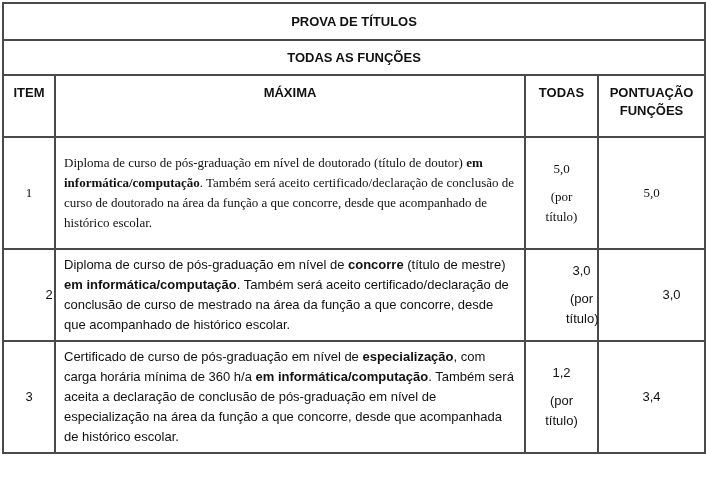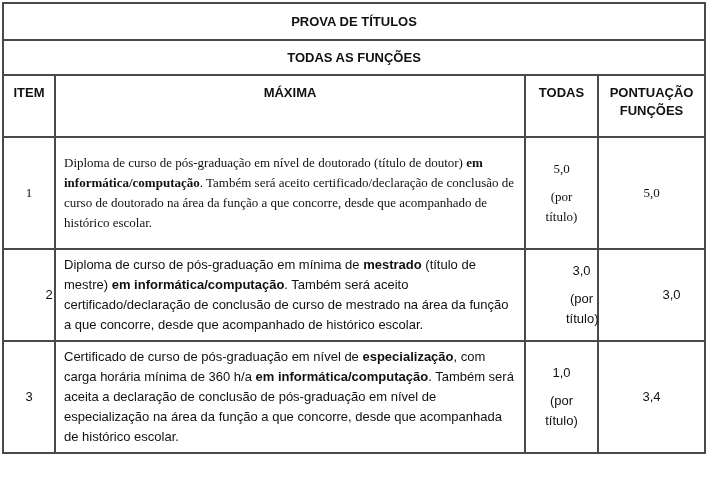--- a/index.html
+++ b/index.html
@@ -68,38 +68,38 @@
       <span class="pts-gap"></span>
       <span class="pts-val">(por</span>
       <span class="pts-val">título)</span>
     </td>
     <td class="center">5,0</td>
   </tr>
 
   <tr class="r-2">
     <td class="center">2</td>
     <td class="desc">
-      <span>Diploma de curso de pós-graduação em mínima de </span><b>mestrado</b><span> (título de mestre) </span><b>em informática/computação</b><span>. Também será aceito certificado/declaração de conclusão de curso de mestrado na área da função a que concorre, desde que acompanhado de histórico escolar.</span>
+      <span>Diploma de curso de pós-graduação em nível de </span><b>concorre</b><span> (título de mestre) </span><b>em informática/computação</b><span>. Também será aceito certificado/declaração de conclusão de curso de mestrado na área da função a que concorre, desde que acompanhado de histórico escolar.</span>
     </td>
     <td>
       <span class="pts-val">3,0</span>
       <span class="pts-gap"></span>
       <span class="pts-val">(por</span>
       <span class="pts-val">título)</span>
     </td>
     <td class="center">3,0</td>
   </tr>
 
   <tr class="r-3">
     <td class="center">3</td>
     <td class="desc">
       <span>Certificado de curso de pós-graduação em nível de </span><b>especialização</b><span>, com carga horária mínima de 360 h/a </span><b>em informática/computação</b><span>. Também será aceita a declaração de conclusão de pós-graduação em nível de especialização na área da função a que concorre, desde que acompanhada de histórico escolar.</span>
     </td>
     <td>
-      <span class="pts-val">1,0</span>
+      <span class="pts-val">1,2</span>
       <span class="pts-gap"></span>
       <span class="pts-val">(por</span>
       <span class="pts-val">título)</span>
     </td>
     <td class="center">3,4</td>
   </tr>
 
 </tbody>
   </table>
 

